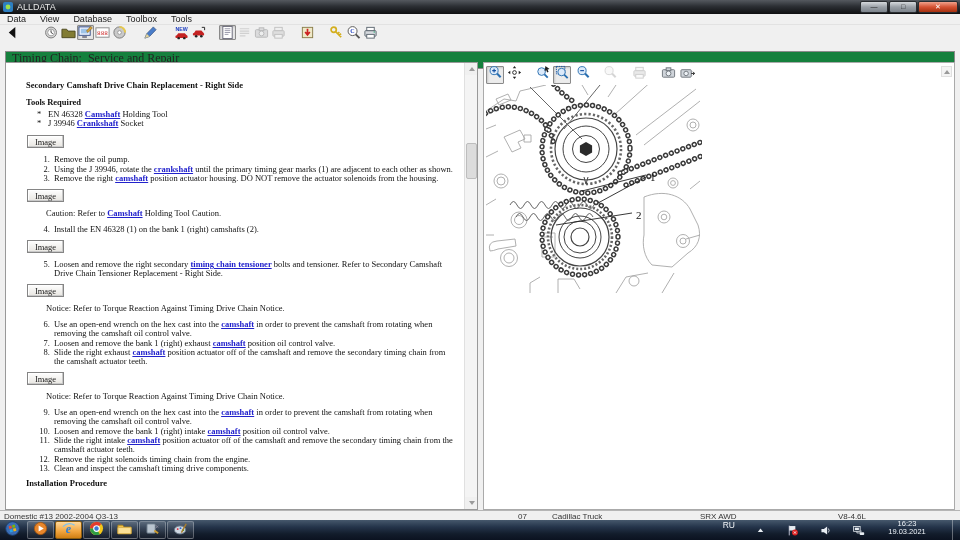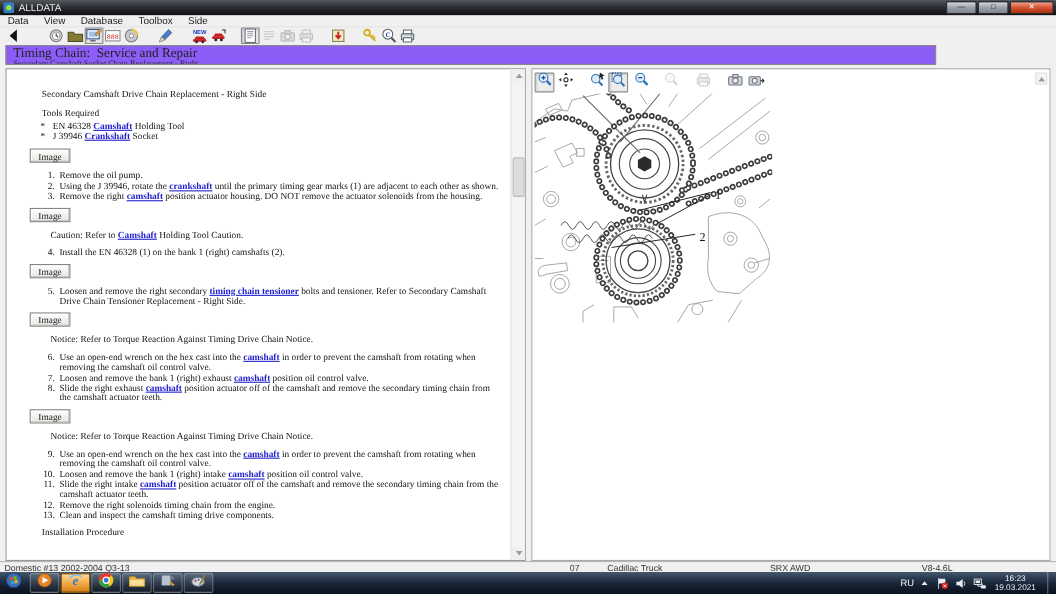--- a/index.html
+++ b/index.html
@@ -25,31 +25,31 @@
 
   
   .toolbar{position:absolute;left:0;top:25px;width:960px;height:15px;background:#f0f0f0;
     display:flex;align-items:center}
   .tbtn{width:17px;height:15px;display:flex;align-items:center;justify-content:center;border:1px solid transparent;border-radius:1px}
   .tbtn.pressed{border:1px solid #8a8a8a;background:#e6e6e6;box-shadow:inset 1px 1px 2px rgba(0,0,0,.18)}
   .tbtn.disabled{opacity:.45;filter:grayscale(.8)}
   .tbtn svg{display:block}
 
   
-  .dochead{position:absolute;left:5px;top:41px;width:846px;height:18px;background:#8b5cf6;
+  .dochead{position:absolute;left:5px;top:51px;width:950px;height:18px;background:#15803d;
     border:1px solid #8a8a8a;padding:1px 6px;overflow:hidden}
   .doc-title{font-family:"Liberation Serif",serif;font-size:12px;color:#222;white-space:pre;line-height:11px}
   .doc-sub{font-family:"Liberation Serif",serif;font-size:7.5px;color:#222;line-height:7px}
 
   
   .lpanel{position:absolute;left:5px;top:62px;width:473px;height:448px;background:#fff;
     border:1px solid #999;overflow:hidden}
   .article{position:absolute;left:0;top:0;right:14px;bottom:0;padding:18px 6px 0 20px;
     font-family:"Liberation Serif",serif;font-size:8.5px;line-height:9px;color:#111;overflow:hidden}
-  .h{font-weight:normal;margin:0 12px 8px}
+  .h{font-weight:bold;margin:0 0 8px}
   .h.tight{margin-bottom:3px}
   .ulw{margin:0 0 7px 10px}
   .ulrow{display:flex;gap:6px}
   .star{width:6px;text-align:center}
   ol.steps{margin:0 0 6px 0;padding-left:26px}
   ol.steps li{margin:0 0 .5px 0;padding-left:2px}
   .note{margin:4px 0 7px 20px}
   .b{font-weight:normal}
   .lnk{color:#2222cc;font-weight:bold;text-decoration:underline;cursor:pointer}
   .imgbtn{display:block;margin:1px 0 7px 1px;width:37px;height:13px;
@@ -82,21 +82,21 @@
 
   
   .taskbar{position:absolute;left:0;top:520px;width:960px;height:20px;
     background:linear-gradient(180deg,#46586c 0%,#24344a 35%,#121c2b 70%,#0b1220 100%);
     display:flex;align-items:center}
   .orb{width:19px;height:19px;margin:0 5px 0 3px;display:flex;align-items:center;justify-content:center}
   .appbtn{width:27px;height:18px;margin-right:1px;border:1px solid rgba(255,255,255,.28);border-radius:2px;
     background:linear-gradient(180deg,rgba(255,255,255,.16),rgba(255,255,255,.04));
     display:flex;align-items:center;justify-content:center}
   .appbtn.active{background:linear-gradient(180deg,#ffd89a,#f0a33c 60%,#d07f14);border-color:#8a5c10}
-  .tray{position:absolute;right:4px;top:0;height:20px;display:flex;align-items:center;gap:4px;color:#f2f5f8}
+  .tray{position:absolute;right:4px;top:0;height:20px;display:flex;gap:20px;color:#f2f5f8}
   .tray .lang{font-size:8.5px}
   .clock{text-align:center;font-size:7.5px;line-height:8px;color:#eef3f8;width:44px}
   .sliver{width:4px;height:20px;border-left:1px solid rgba(255,255,255,.35);margin-left:3px}
   .ticn{display:flex;align-items:center;justify-content:center}
 </style>
 </head>
 <body>
 
 <div id="stage">
 
@@ -113,21 +113,21 @@
       <span class="wbtn">□</span>
       <span class="wbtn close">✕</span>
     </span>
   </div>
 
   <div class="menubar" id="menubar">
       <span class="mitem">Data</span>
       <span class="mitem">View</span>
       <span class="mitem">Database</span>
       <span class="mitem">Toolbox</span>
-      <span class="mitem">Side</span>
+      <span class="mitem">Tools</span>
     </div>
 
   <div class="toolbar" id="maintoolbar">
       <span class="tbtn" style="margin-left: 4px;">
         <span>
           <svg viewBox="0 0 16 16" width="15" height="15">
             <path d="M11 2 L4 8 L11 14 Z" fill="#111"></path>
           </svg>
         </span>
       </span>

